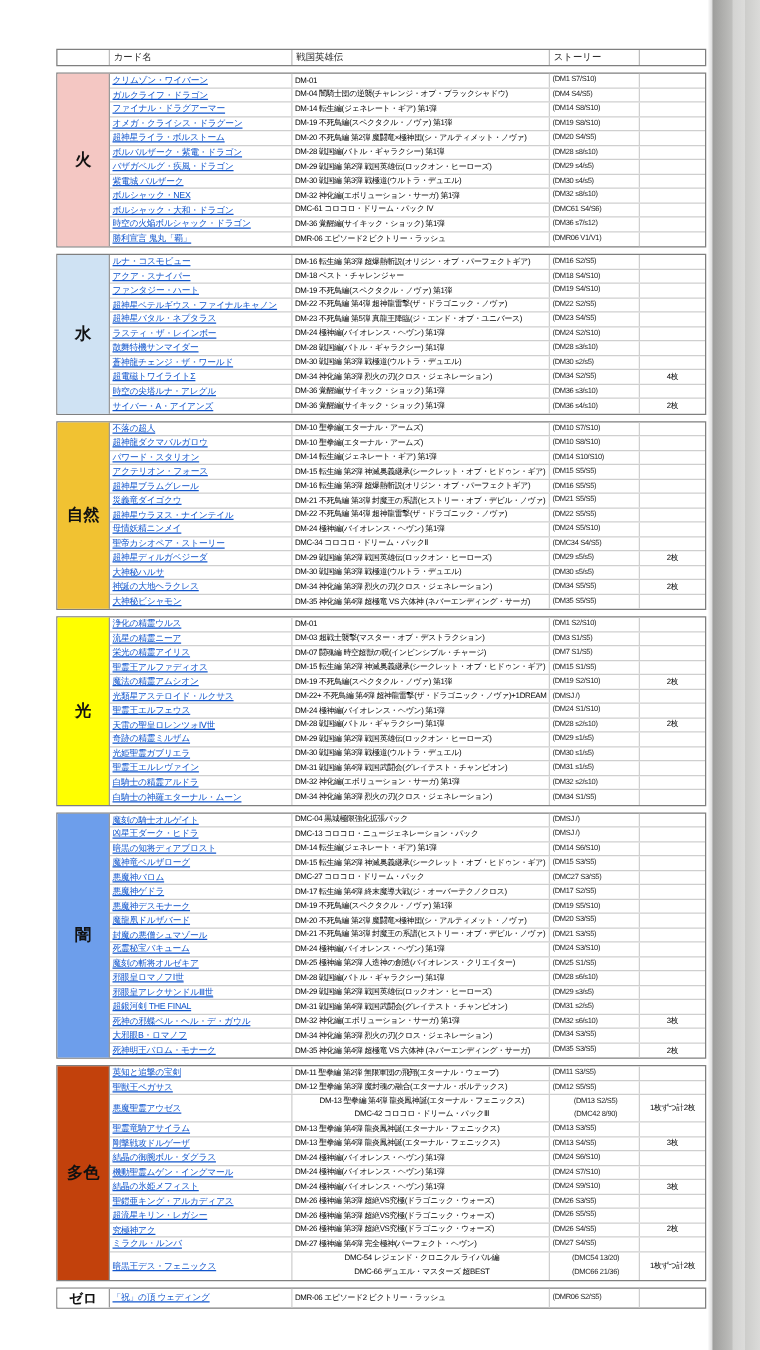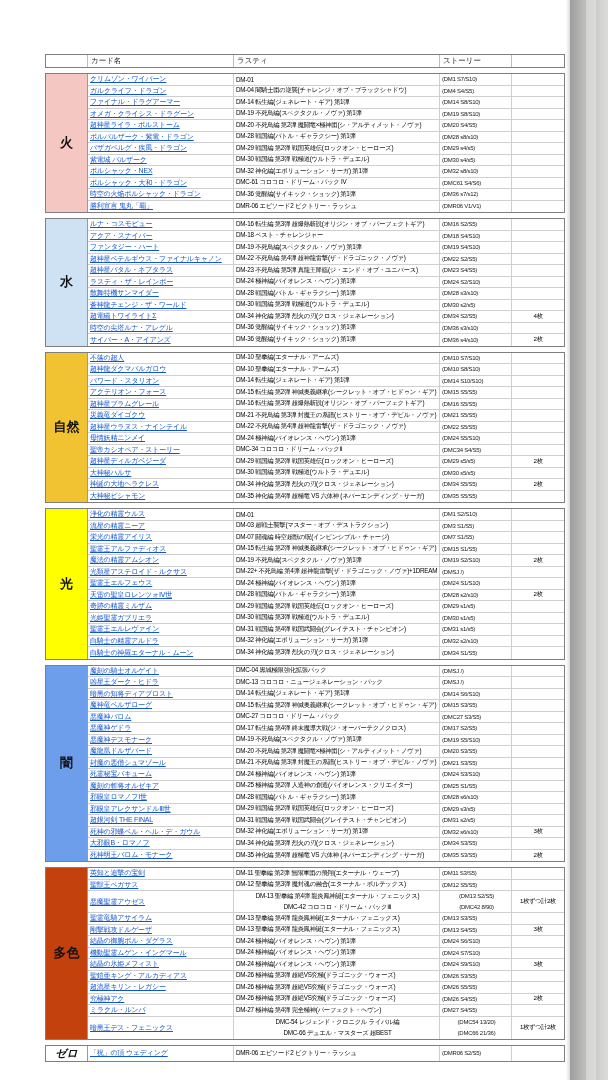--- a/index.html
+++ b/index.html
@@ -13,41 +13,41 @@
     background:linear-gradient(to right,#9d9d9b 0%,#c2c2c0 45%,#dbdbd9 100%);
   }
   .page-edge .inner-light{
     position:absolute;left:16px;top:0;width:10px;height:100%;
     background:rgba(255,255,255,0.30);
   }
   .page-shadow{
     position:absolute;top:0;right:36px;width:6px;height:1080px;
     background:linear-gradient(to right,rgba(0,0,0,0) 0%,rgba(0,0,0,0.22) 100%);
   }
-  .sheet{position:absolute;left:45px;top:54px;width:520px;}
+  .sheet{position:absolute;left:45px;top:39px;width:520px;}
   .block{
     border:1px solid #7f7f7f;background:#fff;box-sizing:border-box;
   }
   .header-row{
     display:grid;grid-template-columns:42px 146px 206px 72px 52px;
     height:14px;align-items:center;
   }
   .header-row .hcell{
     font-size:7.5px;color:#1a1a1a;padding-left:3px;
     border-right:1px solid #bdbdbd;height:100%;display:flex;align-items:center;
     white-space:nowrap;overflow:hidden;
   }
   .header-row .hcell:last-child{border-right:none;}
   .section{display:flex;margin-top:5px;}
   .cat{
     width:42px;display:flex;align-items:center;justify-content:center;
     font-weight:bold;font-size:13px;color:#111;
     border-right:1px solid #9a9a9a;box-sizing:border-box;
   }
-  .cat.small{font-size:11px;font-style:italic;}
+  .cat.small{font-size:11px;}
   .rows{flex:1;display:flex;flex-direction:column;}
   .row{
     display:grid;grid-template-columns:146px 206px 72px 52px;
     height:11.5px;border-bottom:1px solid #cfcfcf;box-sizing:border-box;
   }
   .row.double{height:22px;}
   .row:last-child{border-bottom:none;}
   .cell{
     border-right:1px solid #cfcfcf;box-sizing:border-box;
     display:flex;align-items:center;
@@ -70,21 +70,21 @@
   .stack{display:flex;flex-direction:column;justify-content:center;line-height:10.5px;}
   .zerorow{height:15px;}
 </style>
 </head>
 <body>
 
 <div class="sheet">
   <div class="block header-row">
     <div class="hcell"></div>
     <div class="hcell">カード名</div>
-    <div class="hcell">ラスティ</div>
+    <div class="hcell">戦国英雄伝</div>
     <div class="hcell">ストーリー</div>
     <div class="hcell"></div>
   </div>
   <div id="sections">
       <div class="block section">
         <div class="cat" style="background: rgb(244, 199, 195);">火</div>
         <div class="rows">
           <div class="row">
             <div class="cell cname">クリムゾン・ワイバーン</div>
             <div class="cell cpack">DM-01</div>

